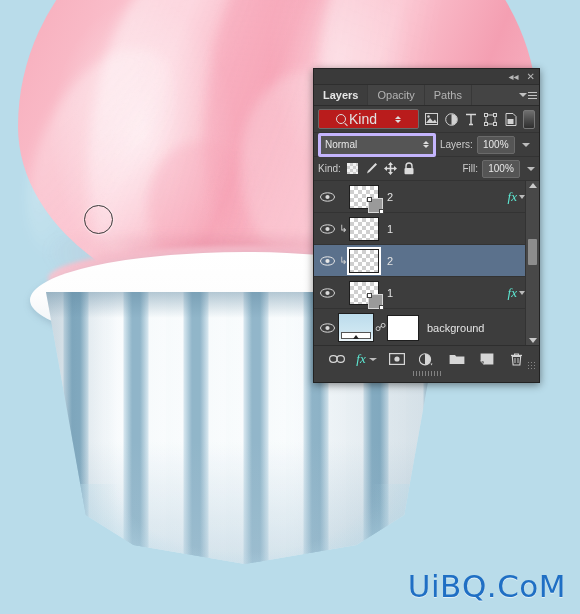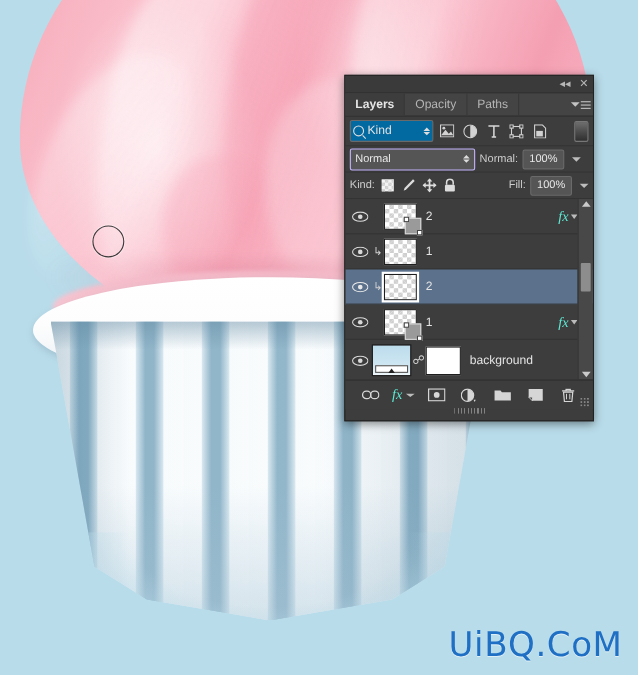--- a/index.html
+++ b/index.html
@@ -171,23 +171,23 @@
   .pm-lines i { display:block; width:9px; height:1px; background:#c3c3c3; }
   .pm-tri { width:0;height:0;border-left:4px solid transparent;border-right:4px solid transparent;border-top:4px solid #c3c3c3; }
 
   .filterbar {
     height: 26px; background:#3d3d3d;
     display:flex; align-items:center; padding: 0 4px; gap: 4px;
     border-bottom: 1px solid #333;
   }
   .kind-select {
     width: 70px; height: 18px;
-    background: #0369a1; border: 1px solid #6a6a6a; border-radius: 2px;
-    display:flex; align-items:center; padding: 0 2px; gap: 3px;
-    color:#e2e2e2; font-size: 11px;
+    background: #b91c1c; border: 1px solid #6a6a6a; border-radius: 2px;
+    display:flex; align-items:center; padding: 0 17px; gap: 3px;
+    color:#e2e2e2; font-size: 14px;
   }
   .magnifier {
     width:8px;height:8px;border:1.2px solid #ddd;border-radius:50%;
     position:relative; flex:0 0 auto;
   }
   .magnifier::after{content:'';position:absolute;right:-3px;bottom:-2px;width:4px;height:1.2px;background:#ddd;transform:rotate(45deg);}
   .spin { margin-left:auto; display:flex; flex-direction:column; gap:1px; }
   .spin i{width:0;height:0;border-left:3px solid transparent;border-right:3px solid transparent;}
   .spin i.up{border-bottom:3px solid #ddd;}
   .spin i.dn{border-top:3px solid #ddd;}
@@ -199,21 +199,21 @@
     border:1px solid #777; border-radius:2px;
   }
 
   .blendbar, .lockbar {
     height: 23px; display:flex; align-items:center;
     padding: 0 4px; gap: 4px;
     border-bottom: 1px solid #333;
     background:#3d3d3d;
   }
   .blend-select {
-    width: 104px; height:18px; background:#555; border:1px solid #c4b5fd; border-radius:2px;
+    width: 104px; height:18px; background:#555; border:3px solid #c4b5fd; border-radius:2px;
     display:flex; align-items:center; padding:0 4px; color:#e8e8e8; font-size:10px;
   }
   .lbl { font-size:10px; color:#cdcdcd; white-space:nowrap; }
   .num-field {
     width: 36px; height:16px; background:#555; border:1px solid #6a6a6a; border-radius:2px;
     color:#e8e8e8; font-size:10px; display:flex; align-items:center; justify-content:center;
   }
   .caret-dn { width:0;height:0;border-left:4px solid transparent;border-right:4px solid transparent;border-top:4px solid #bdbdbd; margin-left:3px;}
   .lock-ico { width:15px;height:15px;display:flex;align-items:center;justify-content:center;color:#dcdcdc; }
   .checker-mini{
@@ -422,21 +422,21 @@
     </div>
 
     <div class="blendbar">
       <div class="blend-select">
         <span>Normal</span>
         <span class="spin">
             <i class="up"></i>
             <i class="dn"></i>
           </span>
       </div>
-      <span class="lbl">Normal:</span>
+      <span class="lbl">Layers:</span>
       <div class="num-field">100%</div>
       <span class="caret-dn"></span>
     </div>
 
     <div class="lockbar">
       <span class="lbl">Kind:</span>
       <span class="lock-ico">
           <span class="checker-mini"></span>
         </span>
       <span class="lock-ico">

